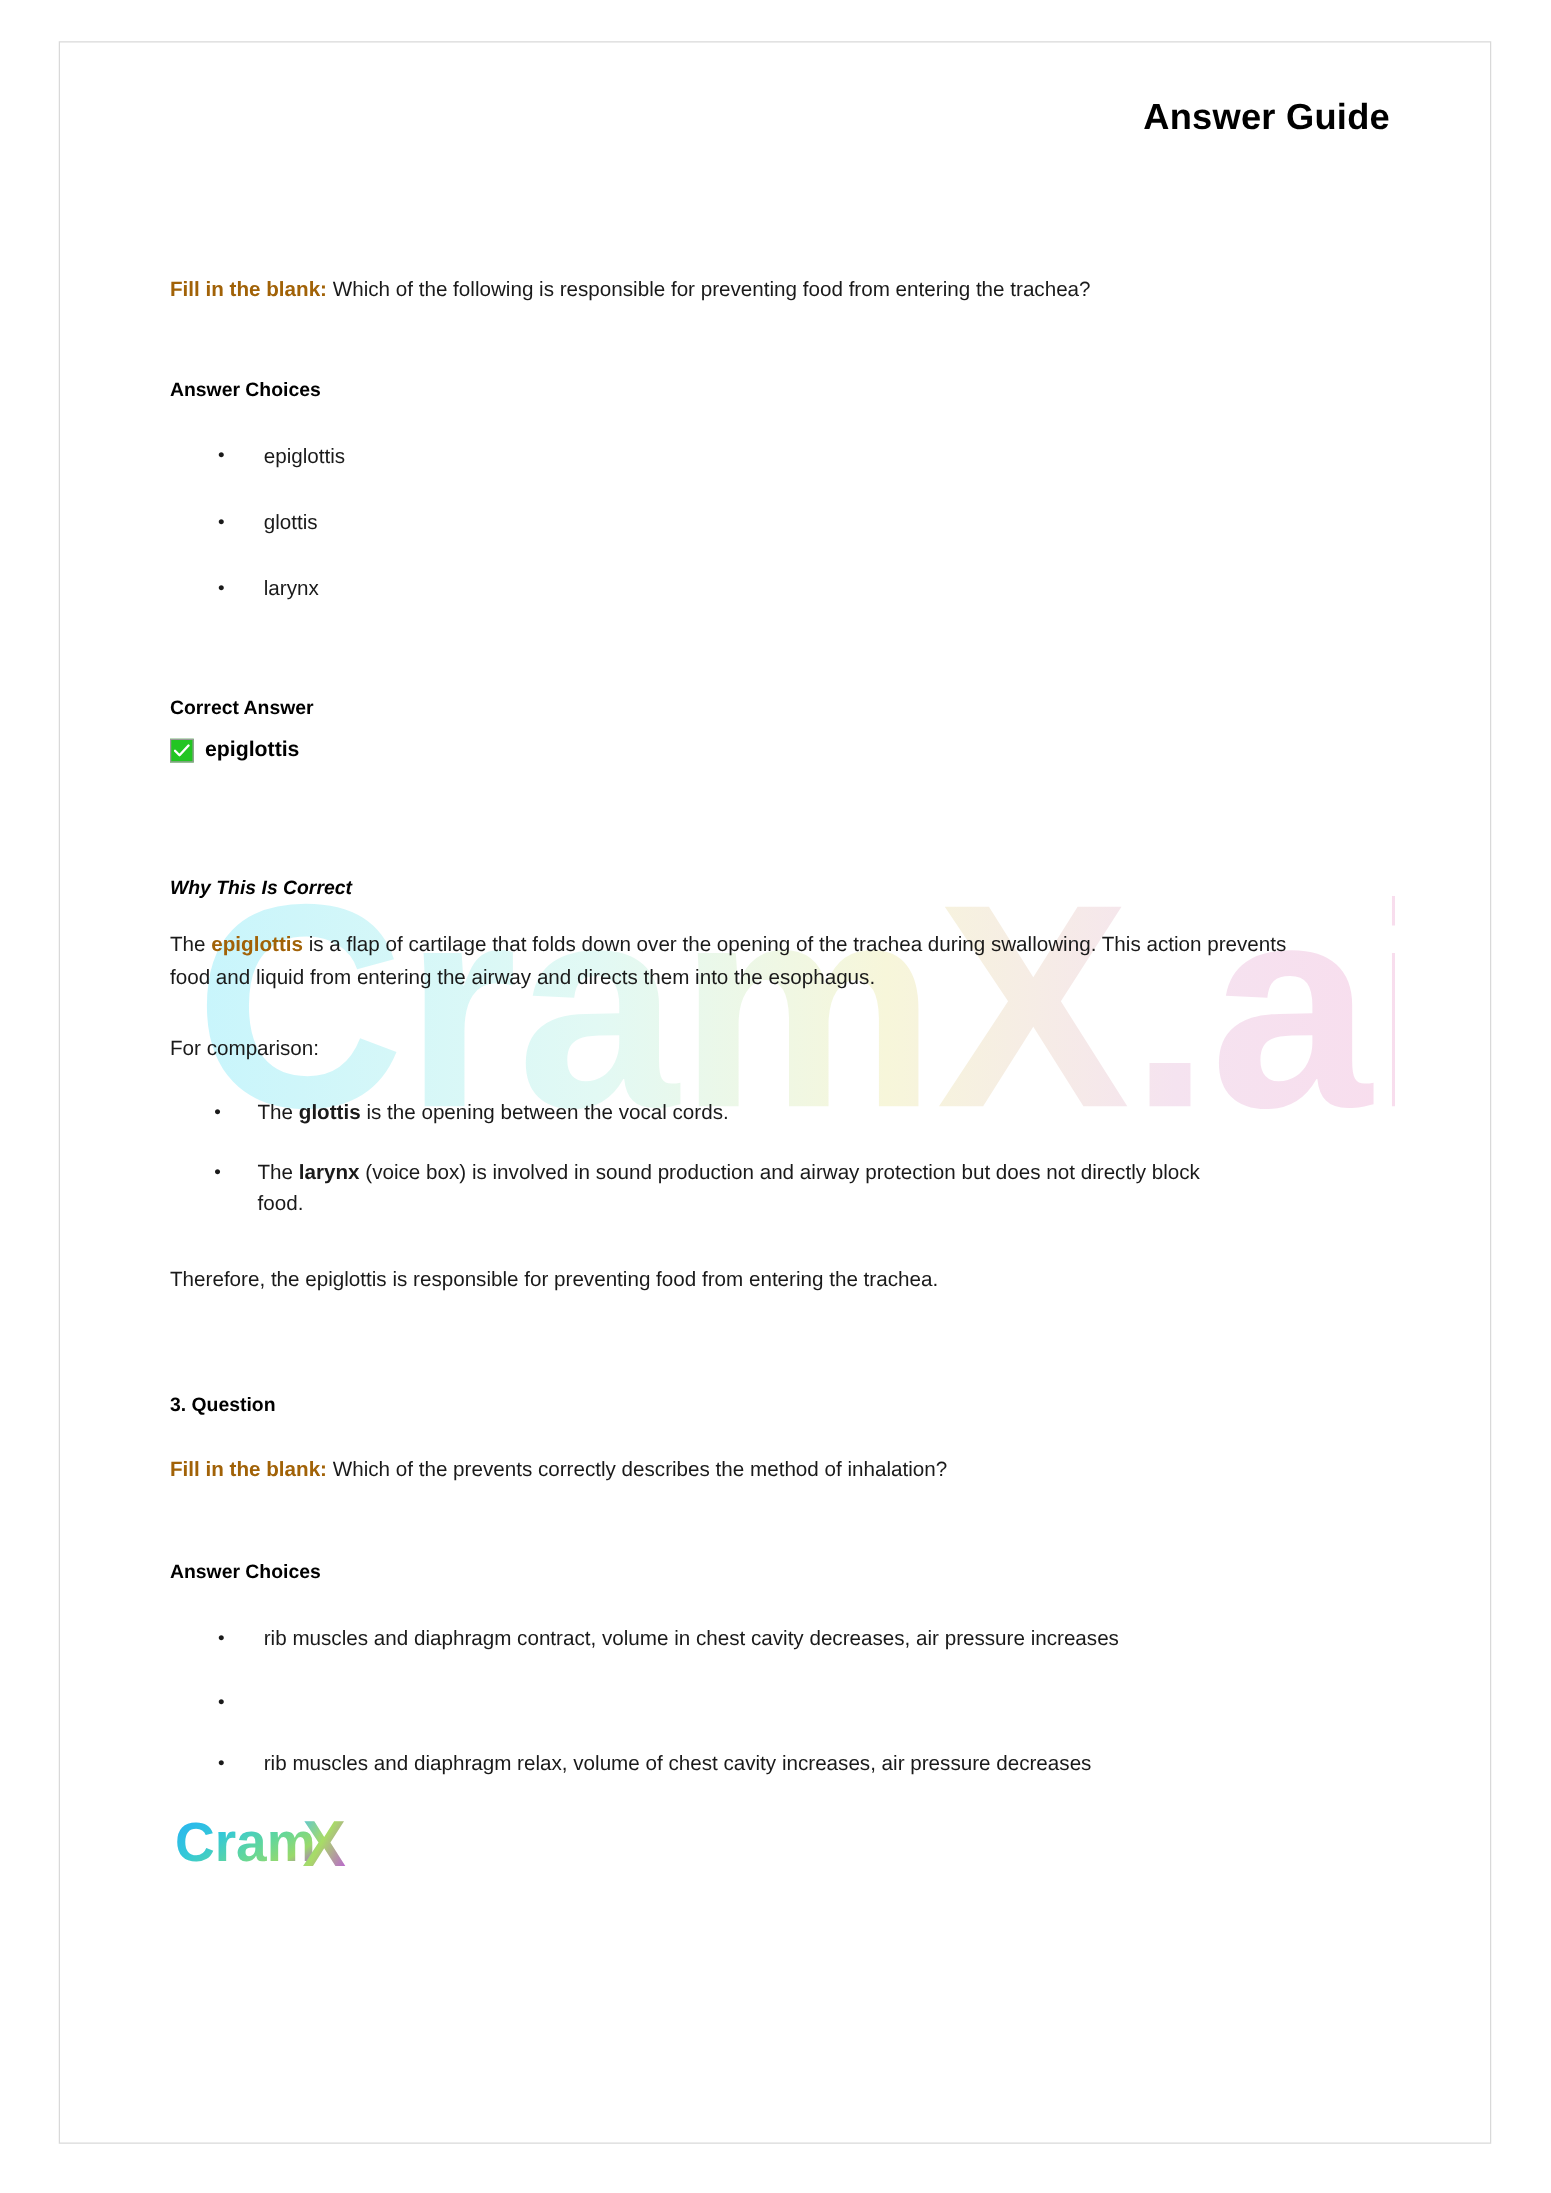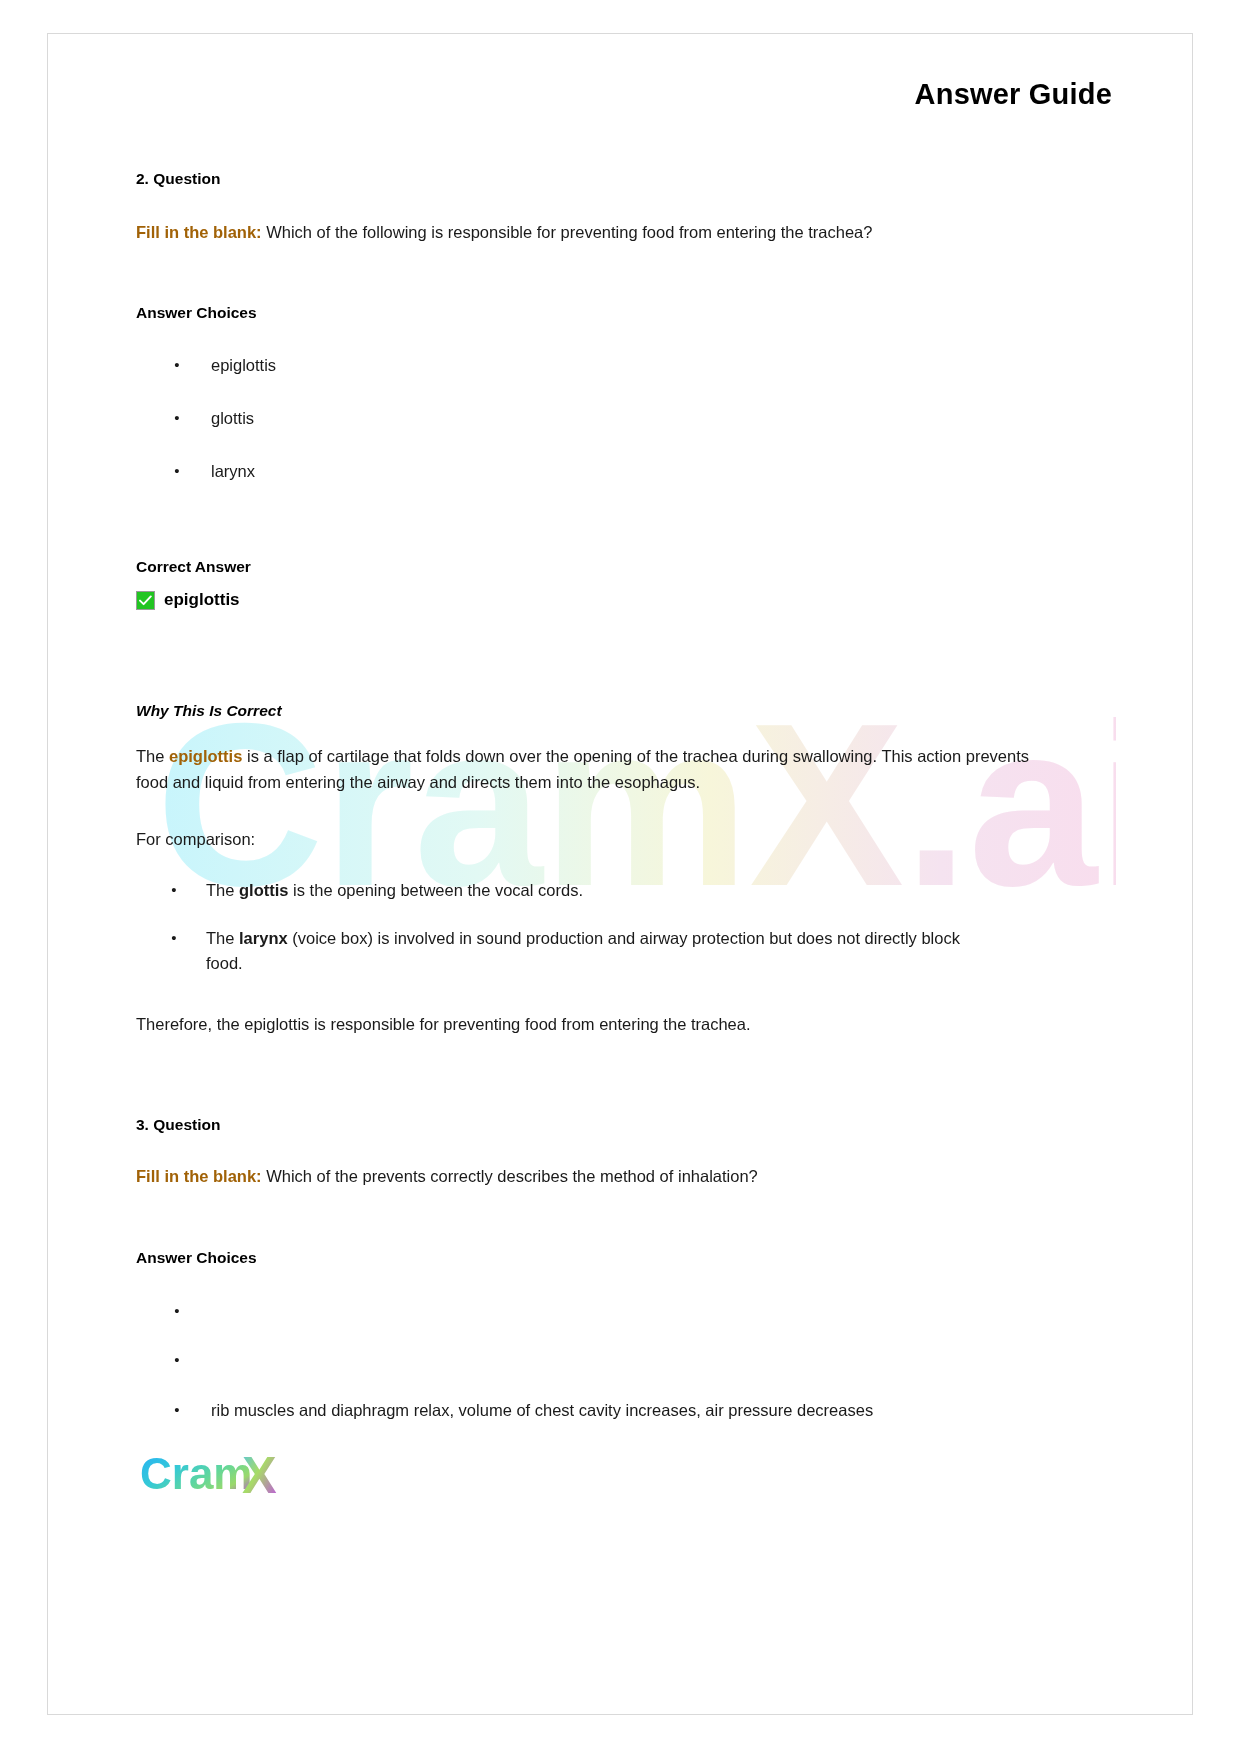--- a/index.html
+++ b/index.html
@@ -162,21 +162,20 @@
         </linearGradient>
       </defs>
       <text x="0" y="196" font-family="'Liberation Sans', sans-serif" font-size="232" font-weight="bold" fill="url(#wmGrad)">CramX.ai</text>
     </svg>
   </div>
 
   <div class="content">
 
     <div class="doc-title">Answer Guide</div>
 
-    <div class="block heading" style="top:136px;">2. Question</div>
 
     <div class="block para" style="top:186px;">
       <b>Fill in the blank:</b><span> </span><span>Which of the following is responsible for preventing food from entering the trachea?</span>
     </div>
 
     <div class="block heading" style="top:270px;">Answer Choices</div>
 
     <div class="choices" style="top:319px;">
       <div class="choice-row" style="margin-bottom:28px;">
         <span class="choice-bullet">•</span>
@@ -230,20 +229,21 @@
 
     <div class="block para" style="top:1130px;">
       <b>Fill in the blank:</b><span> </span><span>Which of the prevents correctly describes the method of inhalation?</span>
     </div>
 
     <div class="block heading" style="top:1215px;">Answer Choices</div>
 
     <div class="choices" style="top:1265px;">
       <div class="choice-row" style="margin-bottom:26px;">
         <span class="choice-bullet">•</span>
+        <span class="choice-text">rib muscles and diaphragm contract, volume in chest cavity decreases, air pressure increases</span>
       </div>
       <div class="choice-row" style="margin-bottom:26px;">
         <span class="choice-bullet">•</span>
       </div>
       <div class="choice-row">
         <span class="choice-bullet">•</span>
         <span class="choice-text">rib muscles and diaphragm relax, volume of chest cavity increases, air pressure decreases</span>
       </div>
     </div>
 

